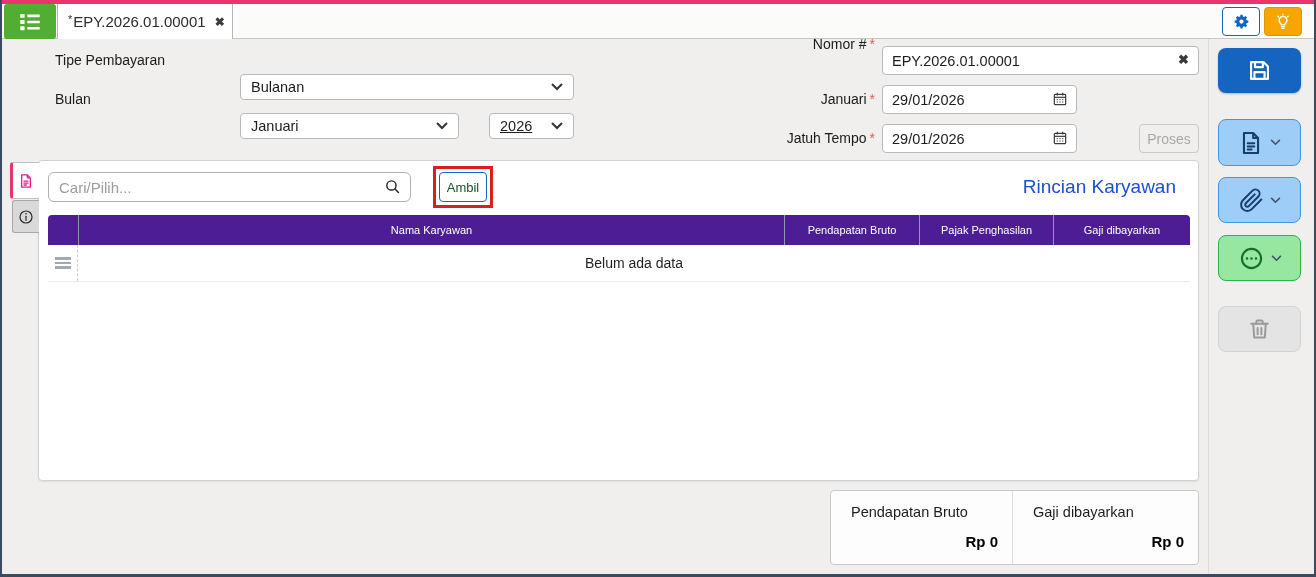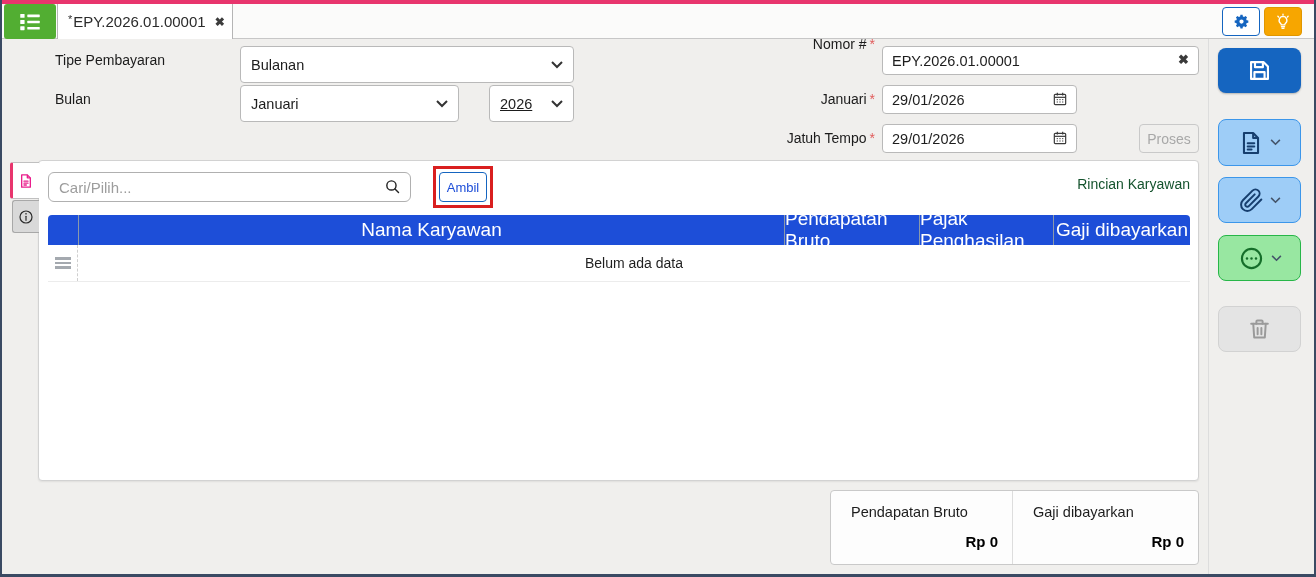--- a/index.html
+++ b/index.html
@@ -18,21 +18,21 @@
   .tab sup{ font-size:11px; color:#333; margin-right:1px; margin-top:-6px; }
   .tab-title{ font-size:15px; color:#2b2b2b; white-space:nowrap; }
   .tab-close{ margin-left:9px; font-size:12px; color:#3c3c3c; font-weight:bold; cursor:pointer; }
   .gear-btn{ position:absolute; left:1220px; top:3px; width:38px; height:29px; background:#fff; border:1px solid #1565c0; border-radius:4px; display:flex; align-items:center; justify-content:center; color:#1565c0; cursor:pointer; }
   .bulb-btn{ position:absolute; left:1262px; top:3px; width:38px; height:29px; background:#f7a600; border:1px solid #e09600; border-radius:4px; display:flex; align-items:center; justify-content:center; color:#fff; cursor:pointer; }
 
   
   .flabel{ position:absolute; font-size:14px; color:#1b1b1b; }
   .flabel.right{ text-align:right; width:175px; }
   .req{ color:#e15b5b; margin-left:3px; }
-  .select{ position:absolute; height:37px; background:#fff; border:1px solid #b9b9b9; border-radius:4px; display:flex; align-items:center; padding:0 10px; font-size:14.5px; color:#1d1d1d; cursor:pointer; }
+  .select{ position:absolute; height:26px; background:#fff; border:1px solid #b9b9b9; border-radius:4px; display:flex; align-items:center; padding:0 10px; font-size:14.5px; color:#1d1d1d; cursor:pointer;margin-top:28px; }
   .select .chev{ margin-left:auto; color:#333; display:flex; }
   .tinput{ position:absolute; height:29px; background:#fff; border:1px solid #b9b9b9; border-radius:4px; font-size:14.5px; color:#1d1d1d; padding:0 26px 0 9px; font-family:"Liberation Sans", sans-serif; }
   .input-icon{ position:absolute; display:flex; align-items:center; color:#3a3a3a; cursor:pointer; }
   .btn-proses{ position:absolute; left:1139px; top:124px; width:60px; height:29px; background:transparent; border:1px solid #c9c9c9; border-radius:4px; color:#a8a8a8; font-size:14px; display:flex; align-items:center; justify-content:center; }
 
   
   .vsep{ position:absolute; left:1208px; top:39px; width:1px; height:536px; background:#ddd; }
   .act{ position:absolute; left:1218px; width:83px; border-radius:8px; display:flex; align-items:center; justify-content:center; gap:6px; cursor:pointer; }
   .act-save{ top:48px; height:45px; background:#1565c0; color:#fff; box-shadow:0 1px 2px rgba(0,0,0,.25); }
   .act-doc{ top:119px; height:47px; background:#9ecdf7; border:1px solid #3c96ea; color:#163e6e; }
@@ -46,24 +46,24 @@
   .side-tab-doc{ left:10px; top:162px; width:29px; height:37px; background:#fff; border:1px solid #c0c0c0; border-right:none; border-left:3px solid #e8356d; border-radius:3px 0 0 3px; color:#e91e8c; }
   .side-tab-info{ left:12px; top:200px; width:27px; height:33px; background:#d9d9d9; border:1px solid #a8a8a8; border-right:none; border-radius:3px 0 0 3px; color:#2b2b2b; }
 
   
   .panel{ position:absolute; left:38px; top:160px; width:1161px; height:321px; background:#fff; border:1px solid #d2d2d2; border-radius:4px; box-shadow:0 1px 2px rgba(0,0,0,.07); }
   .search-wrap{ position:absolute; left:48px; top:172px; width:363px; height:30px; }
   .search-input{ width:100%; height:100%; border:1px solid #b0b0b0; border-radius:6px; padding:0 34px 0 10px; font-size:15px; color:#1d1d1d; font-family:"Liberation Sans", sans-serif; }
   .search-input::placeholder{ color:#9d9d9d; }
   .search-icon{ position:absolute; right:10px; top:6px; color:#222; cursor:pointer; }
   .red-box{ position:absolute; left:433px; top:166px; width:60px; height:42px; border:3px solid #d91f1f; z-index:6; }
-  .btn-ambil{ position:absolute; left:439px; top:172px; width:48px; height:30px; background:#fff; border:1px solid #1565c0; border-radius:4px; color:#1d4ed8; font-size:13px; display:flex; align-items:center; justify-content:center; cursor:pointer; }
-  .panel-title{ position:absolute; right:126px; top:176px; font-size:14px; color:#14532d; }
-
-  .thead{ position:absolute; left:48px; top:215px; width:1142px; height:30px; background:#1d4ed8; border-radius:4px 4px 0 0; display:flex; color:#fff; font-size:19px; }
+  .btn-ambil{ position:absolute; left:439px; top:172px; width:48px; height:30px; background:#fff; border:1px solid #1565c0; border-radius:4px; color:#14532d; font-size:13px; display:flex; align-items:center; justify-content:center; cursor:pointer; }
+  .panel-title{ position:absolute; right:140px; top:176px; font-size:19px; color:#1d4ed8; }
+
+  .thead{ position:absolute; left:48px; top:215px; width:1142px; height:30px; background:#4c1d95; border-radius:4px 4px 0 0; display:flex; color:#fff; font-size:11px; }
   .th{ display:flex; align-items:center; justify-content:center; height:100%; }
   .th-handle{ width:30px; }
   .th-nama{ width:706px; border-left:1px solid #8a99ab; }
   .th-bruto{ width:135px; border-left:1px solid #8a99ab; }
   .th-pajak{ width:134px; border-left:1px solid #8a99ab; }
   .th-gaji{ width:137px; border-left:1px solid #8a99ab; }
 
   .trow{ position:absolute; left:48px; top:245px; width:1142px; height:37px; background:#fff; border-bottom:1px solid #ececec; display:flex; }
   .td-handle{ width:30px; display:flex; flex-direction:column; align-items:center; justify-content:center; gap:2px; border-right:1px dashed #cfcfcf; cursor:grab; }
   .td-handle i{ display:block; width:16px; height:2.5px; background:#a4a9af; }

